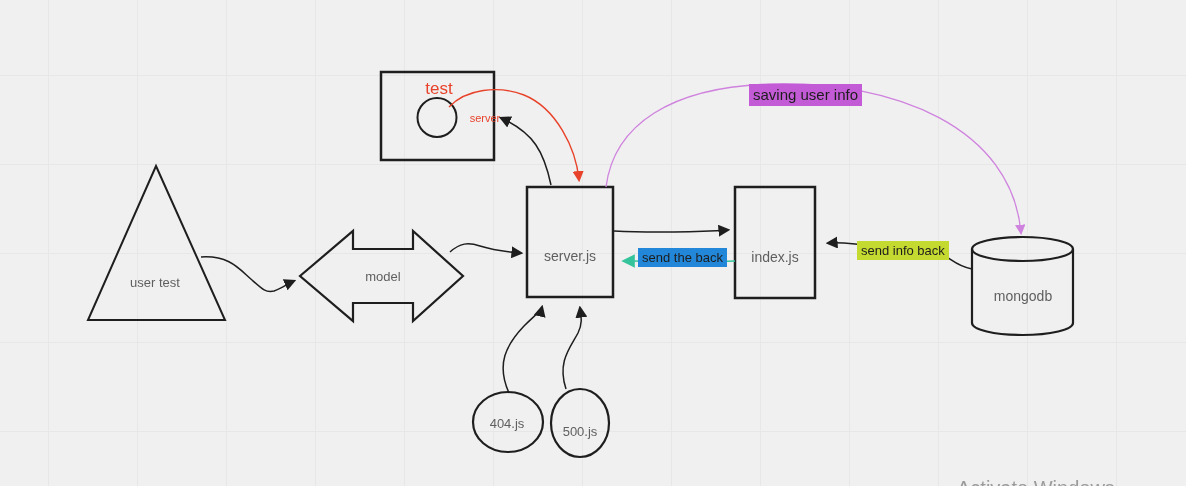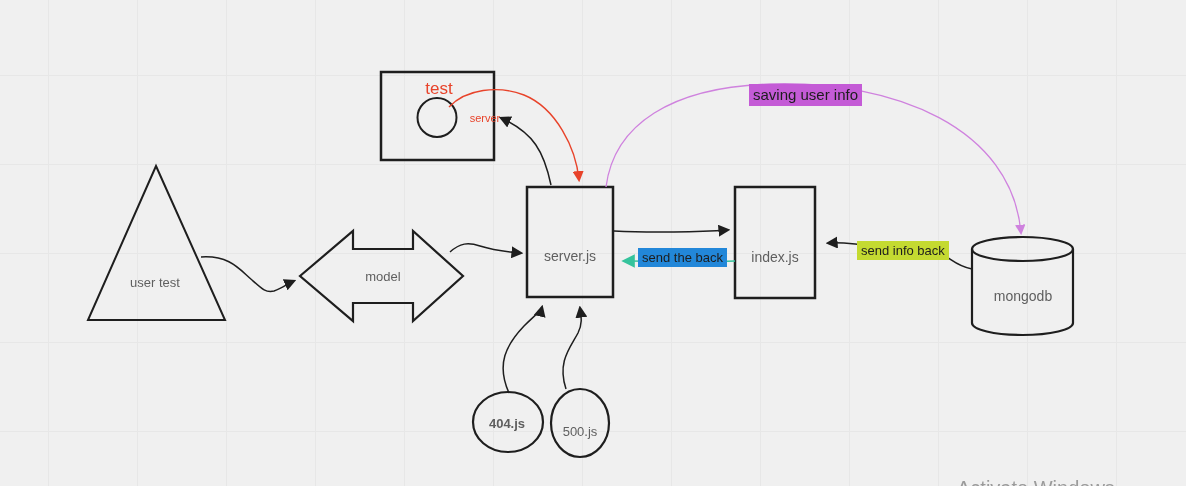--- a/index.html
+++ b/index.html
@@ -100,21 +100,21 @@
     <path d="M 566 389 C 557 362, 570 348, 578 333 C 583 323, 581 315, 580 308" fill="none" stroke="#1e1e1e" stroke-width="1.5" marker-end="url(#ah-black)"></path>
   </svg>
 
   <div class="node-label test-title" style="left:439px;top:59px;margin-top:30px;">test</div>
   <div class="node-label lbl-11 red-text" style="left:437px;top:118px;">server</div>
   <div class="node-label lbl-14" style="left:570px;top:243px;">server.js</div>
   <div class="node-label lbl-14" style="left:775px;top:244px;">index.js</div>
   <div class="node-label lbl-14" style="left:1023px;top:283px;">mongodb</div>
   <div class="node-label" style="left:155px;top:282px;">user test</div>
   <div class="node-label" style="left:383px;top:276px;">model</div>
-  <div class="node-label" style="left:507px;top:423px;font-weight:bold;">404.js</div>
+  <div class="node-label" style="left:507px;top:423px;">404.js</div>
   <div class="node-label" style="left:580px;top:423px;margin-top:8px;">500.js</div>
 
   <div class="hl hl-purple" style="left:749px;top:84px;">saving user info</div>
   <div class="hl hl-blue" style="left:638px;top:248px;">send the back</div>
   <div class="hl hl-lime" style="left:857px;top:229px;margin-top:12px;">send info back</div>
 
   <div class="watermark">Activate Windows</div>
 
 </div>
 

